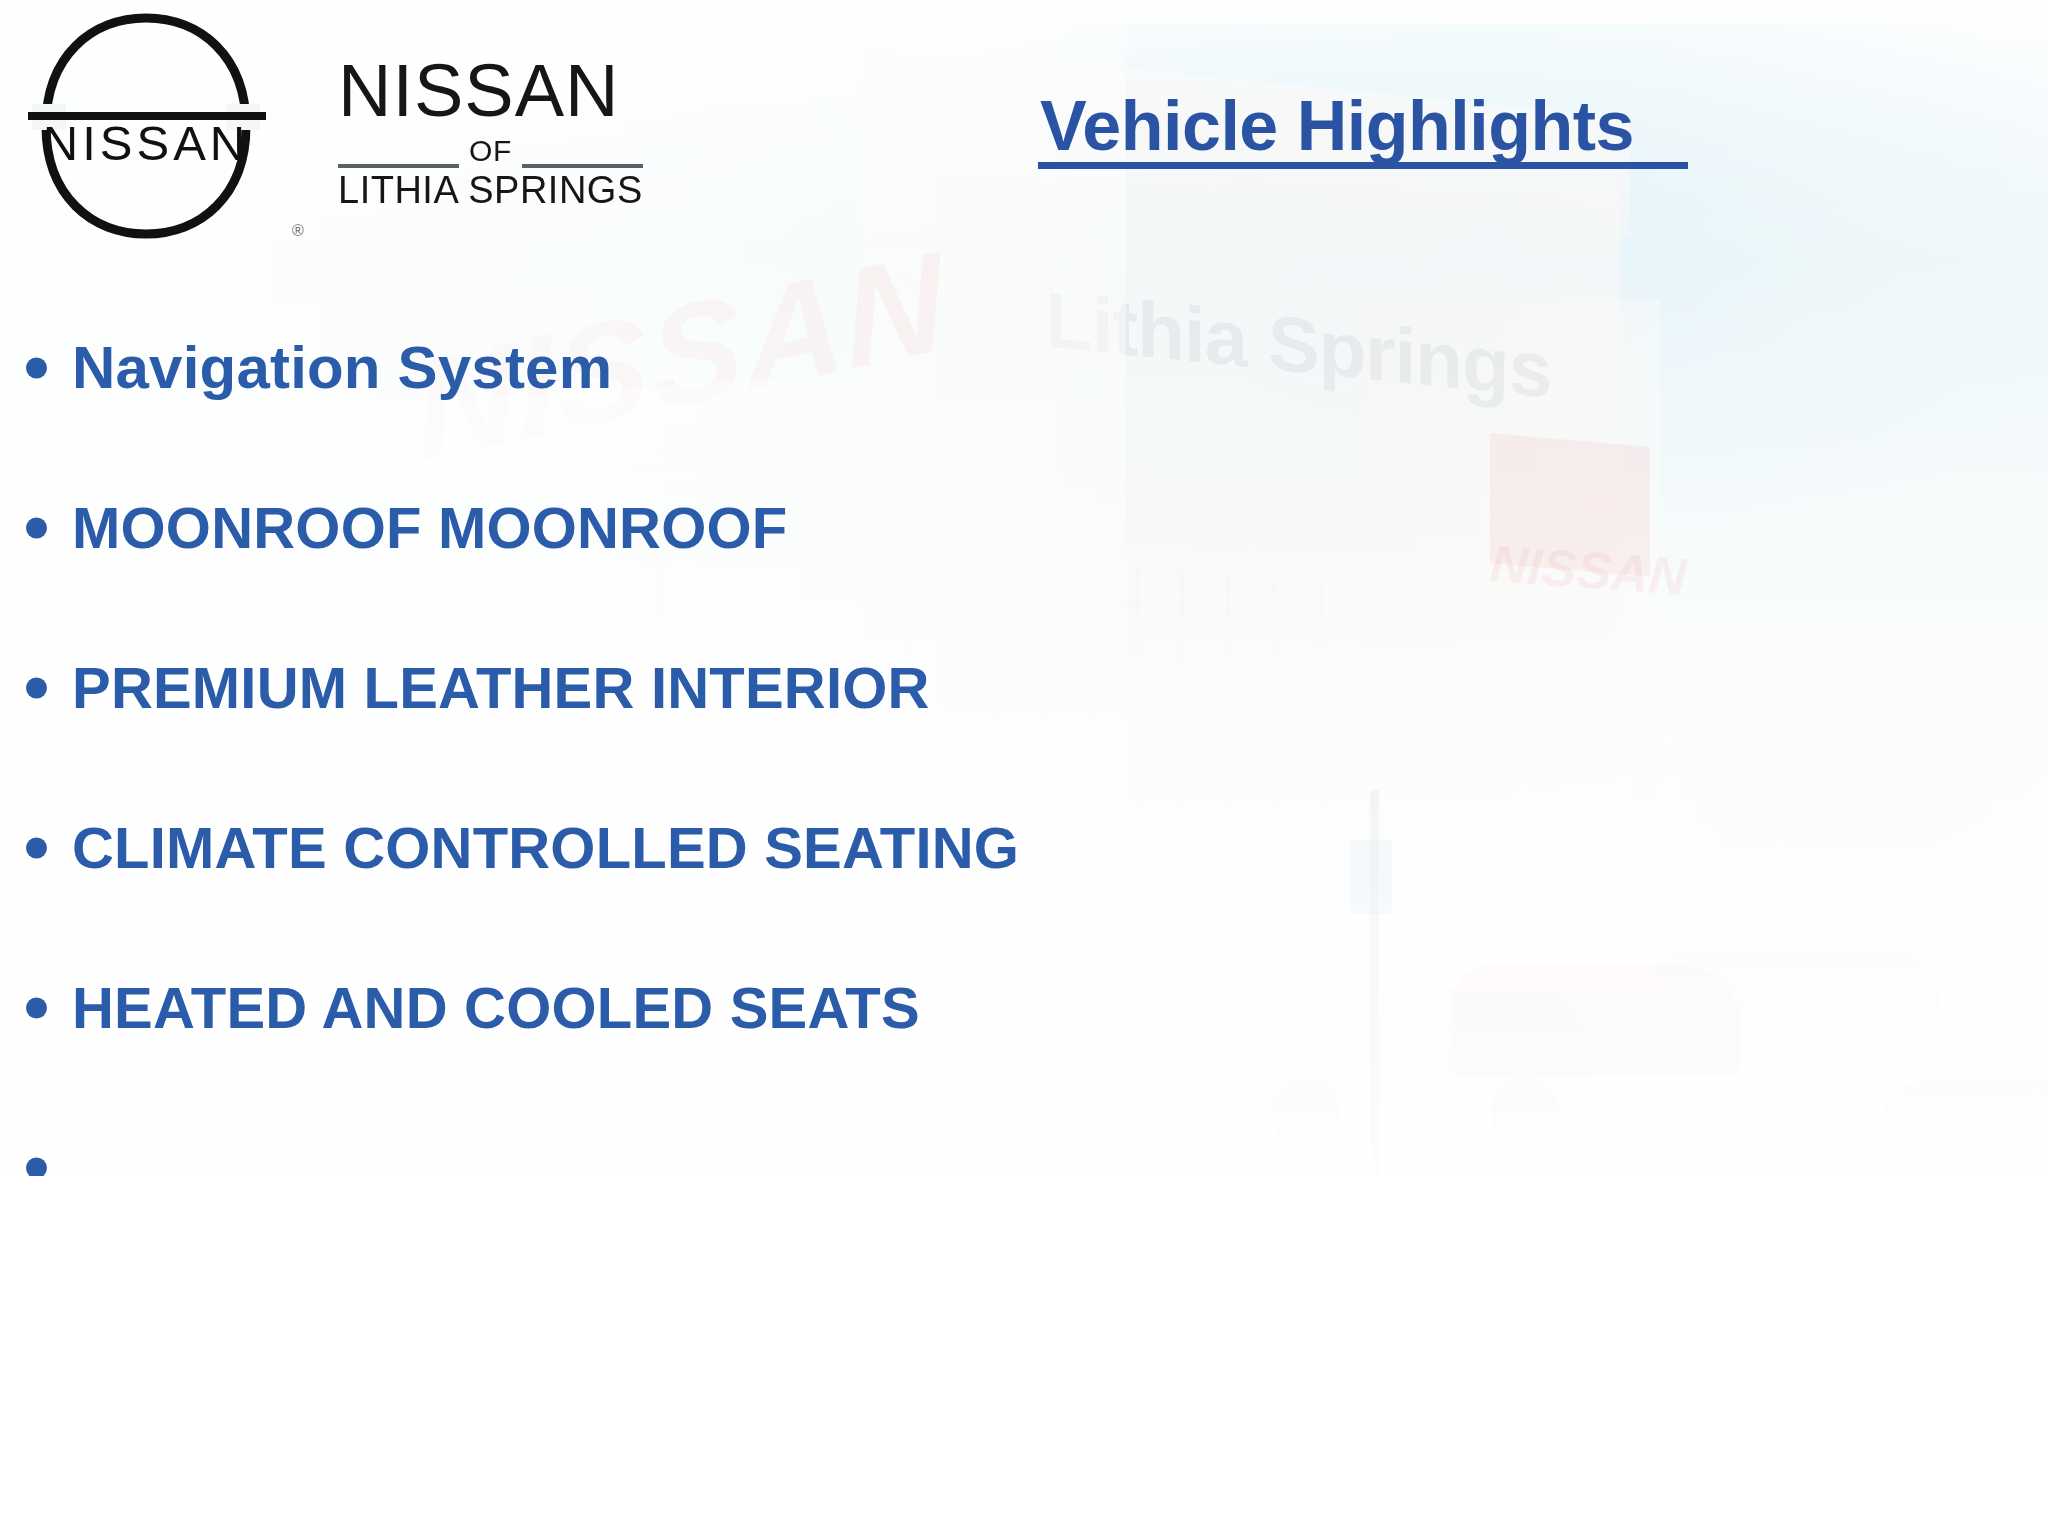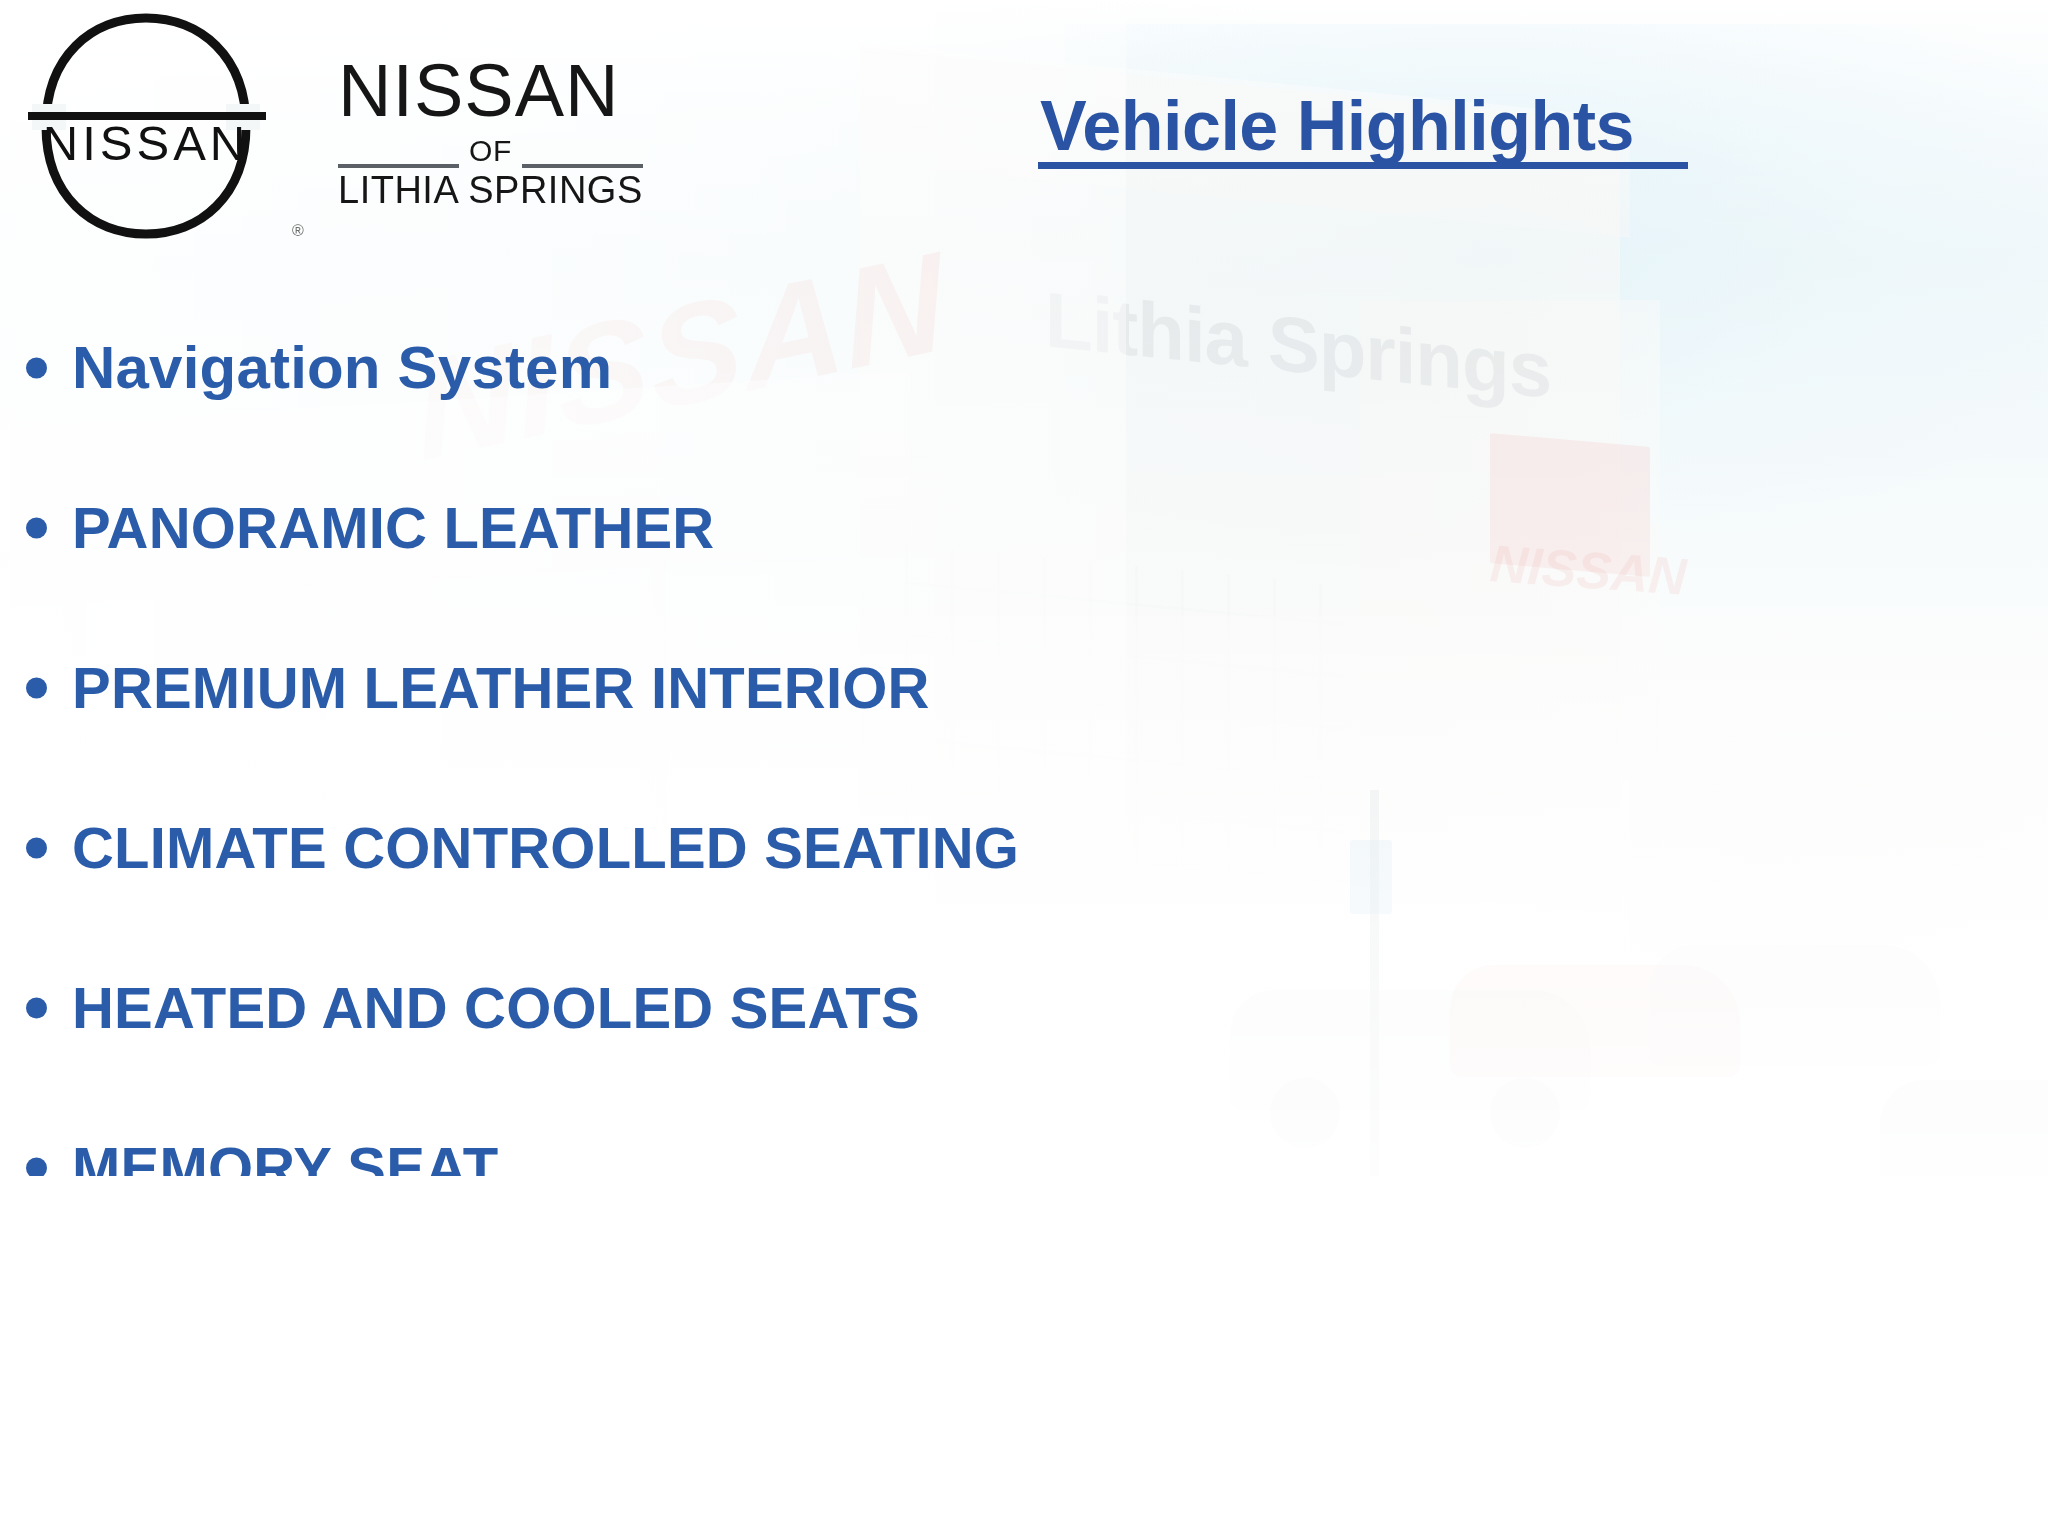--- a/index.html
+++ b/index.html
@@ -402,37 +402,36 @@
     <div class="page-title">Vehicle Highlights</div>
     <div class="title-underline"></div>
 
     <ul class="highlights" id="highlights-list">
         <li class="highlight-item">
           <span class="hl-bullet"></span>
           <span class="hl-label is-title-case">Navigation System</span>
         </li>
         <li class="highlight-item">
           <span class="hl-bullet"></span>
-          <span class="hl-label">PANORAMIC LEATHER</span>
+          <span class="hl-label">MOONROOF MOONROOF</span>
         </li>
         <li class="highlight-item">
           <span class="hl-bullet"></span>
           <span class="hl-label">PREMIUM LEATHER INTERIOR</span>
         </li>
         <li class="highlight-item">
           <span class="hl-bullet"></span>
           <span class="hl-label">CLIMATE CONTROLLED SEATING</span>
         </li>
         <li class="highlight-item">
           <span class="hl-bullet"></span>
           <span class="hl-label">HEATED AND COOLED SEATS</span>
         </li>
         <li class="highlight-item">
           <span class="hl-bullet"></span>
-          <span class="hl-label">MEMORY SEAT</span>
         </li>
         <li class="highlight-item">
           <span class="hl-bullet"></span>
         </li>
       </ul>
 
   </div>
 </div>
 
 </body></html>

